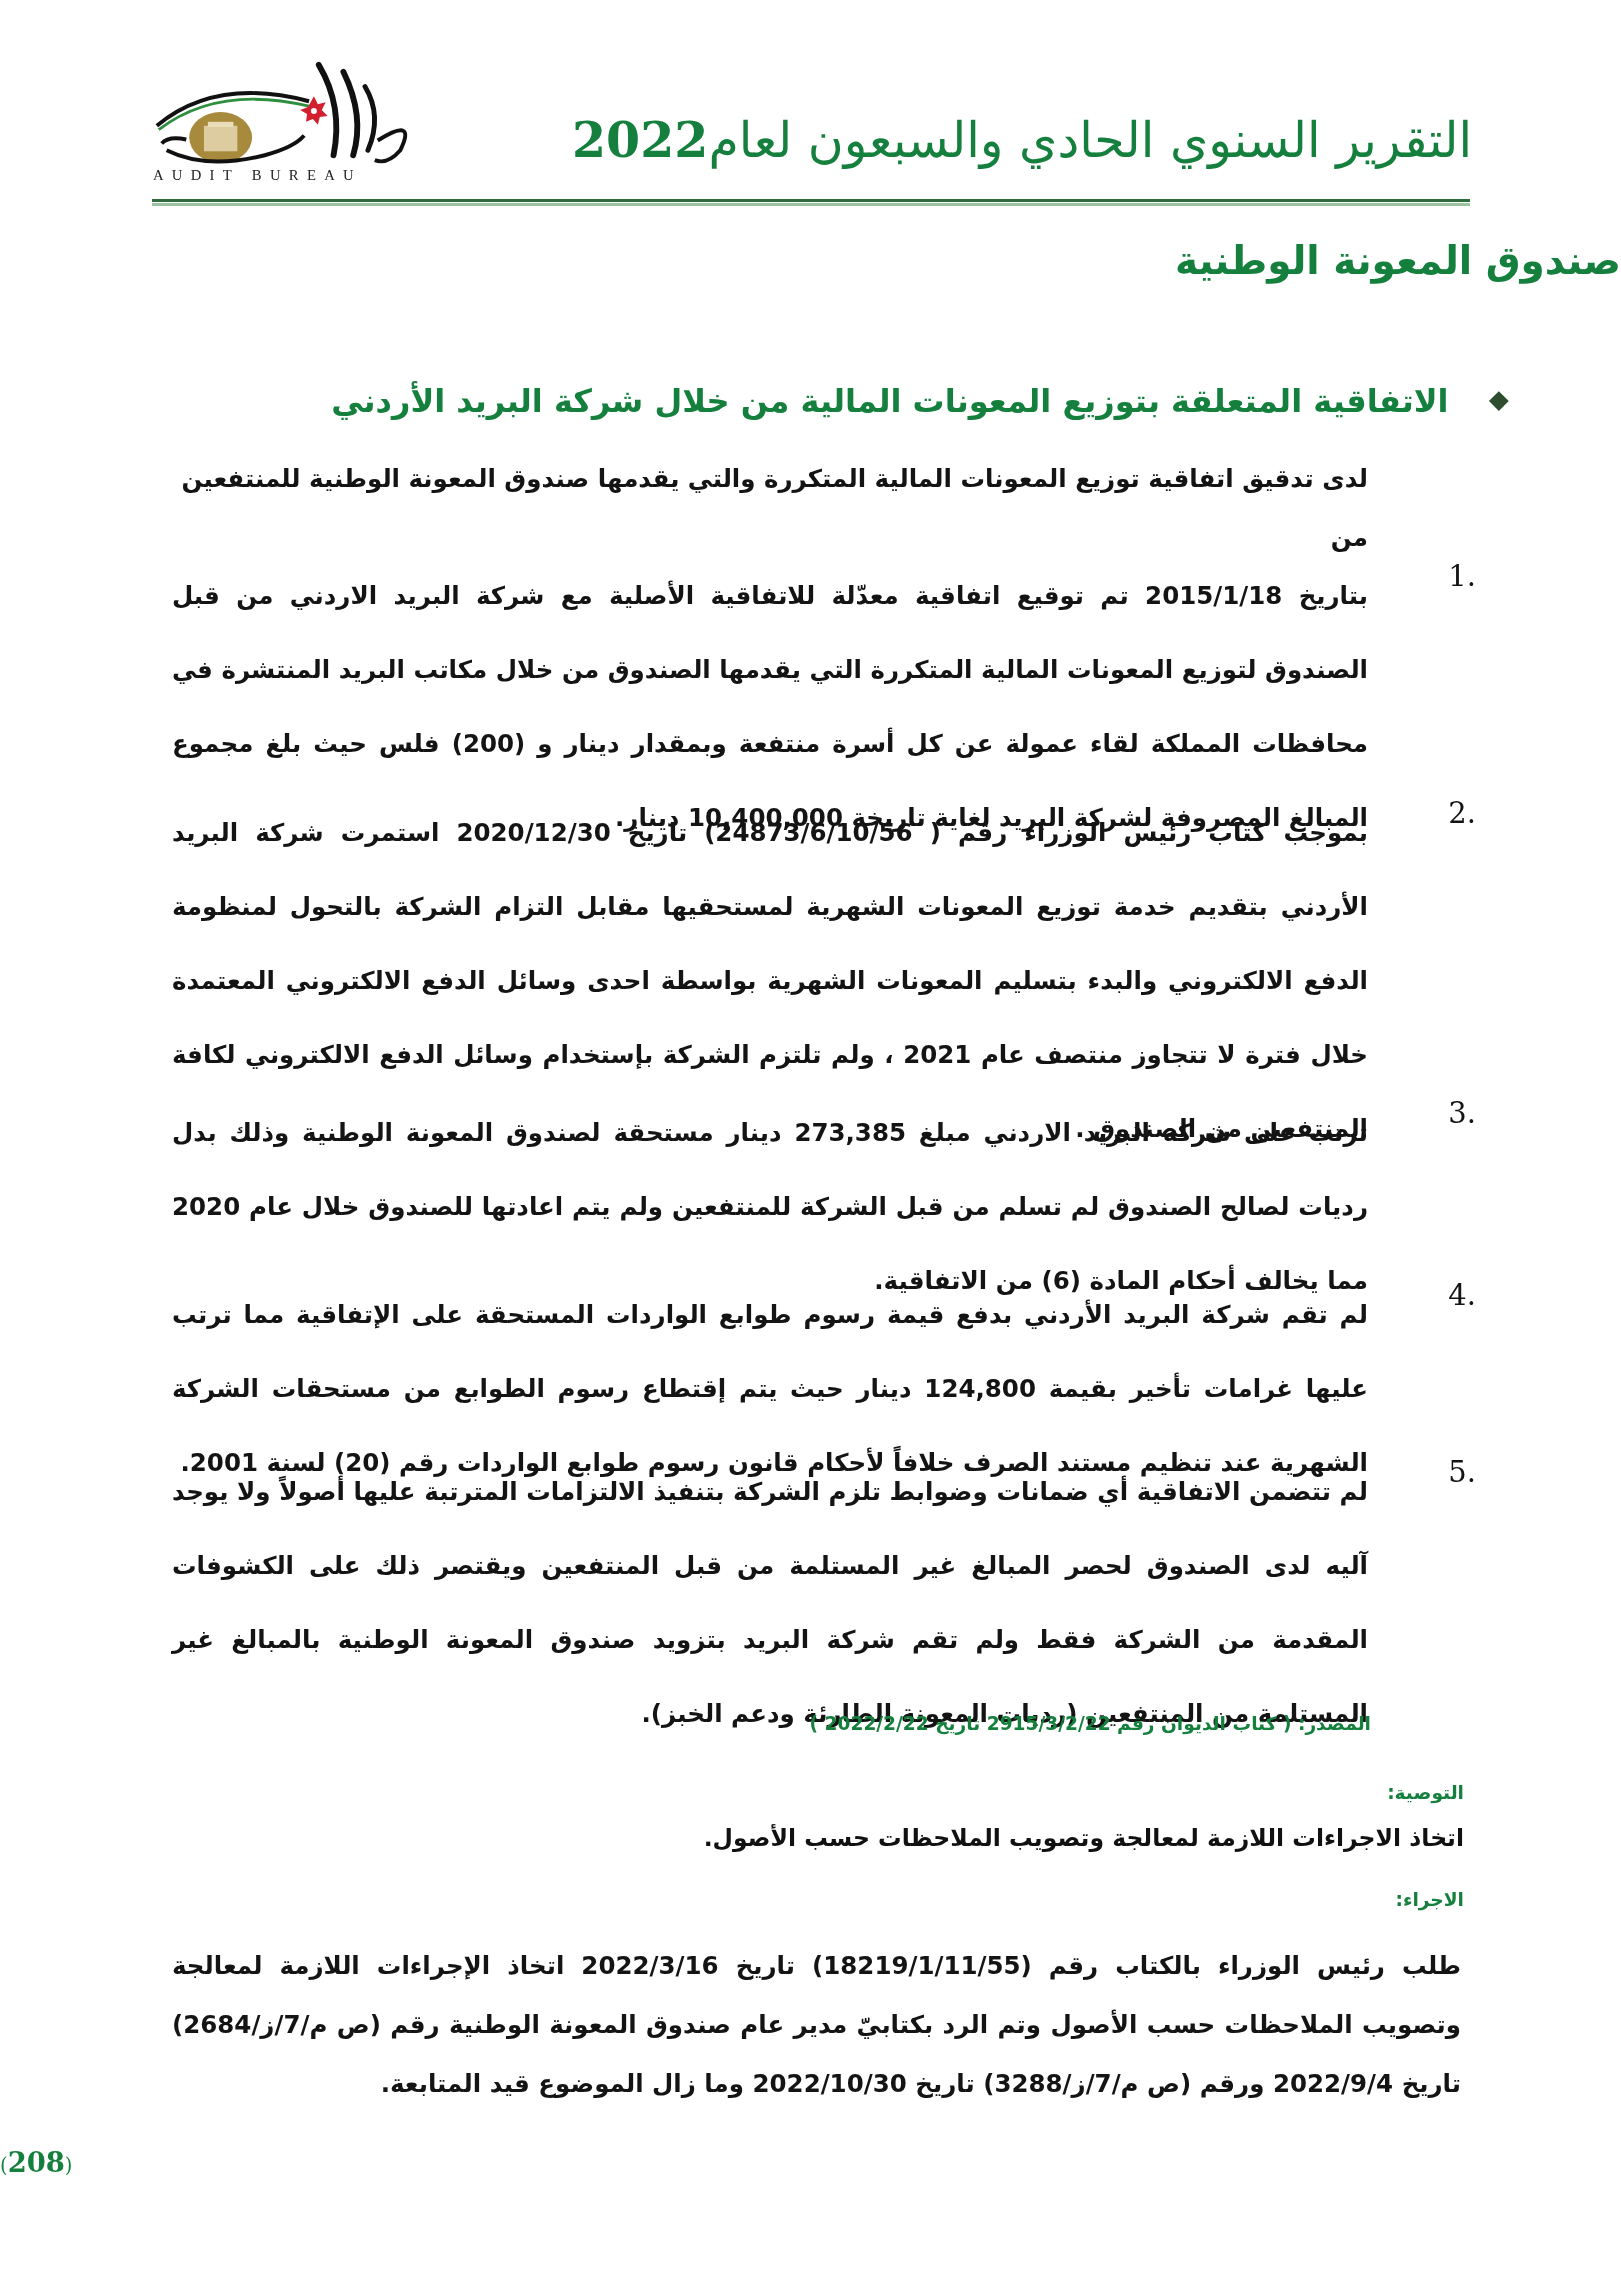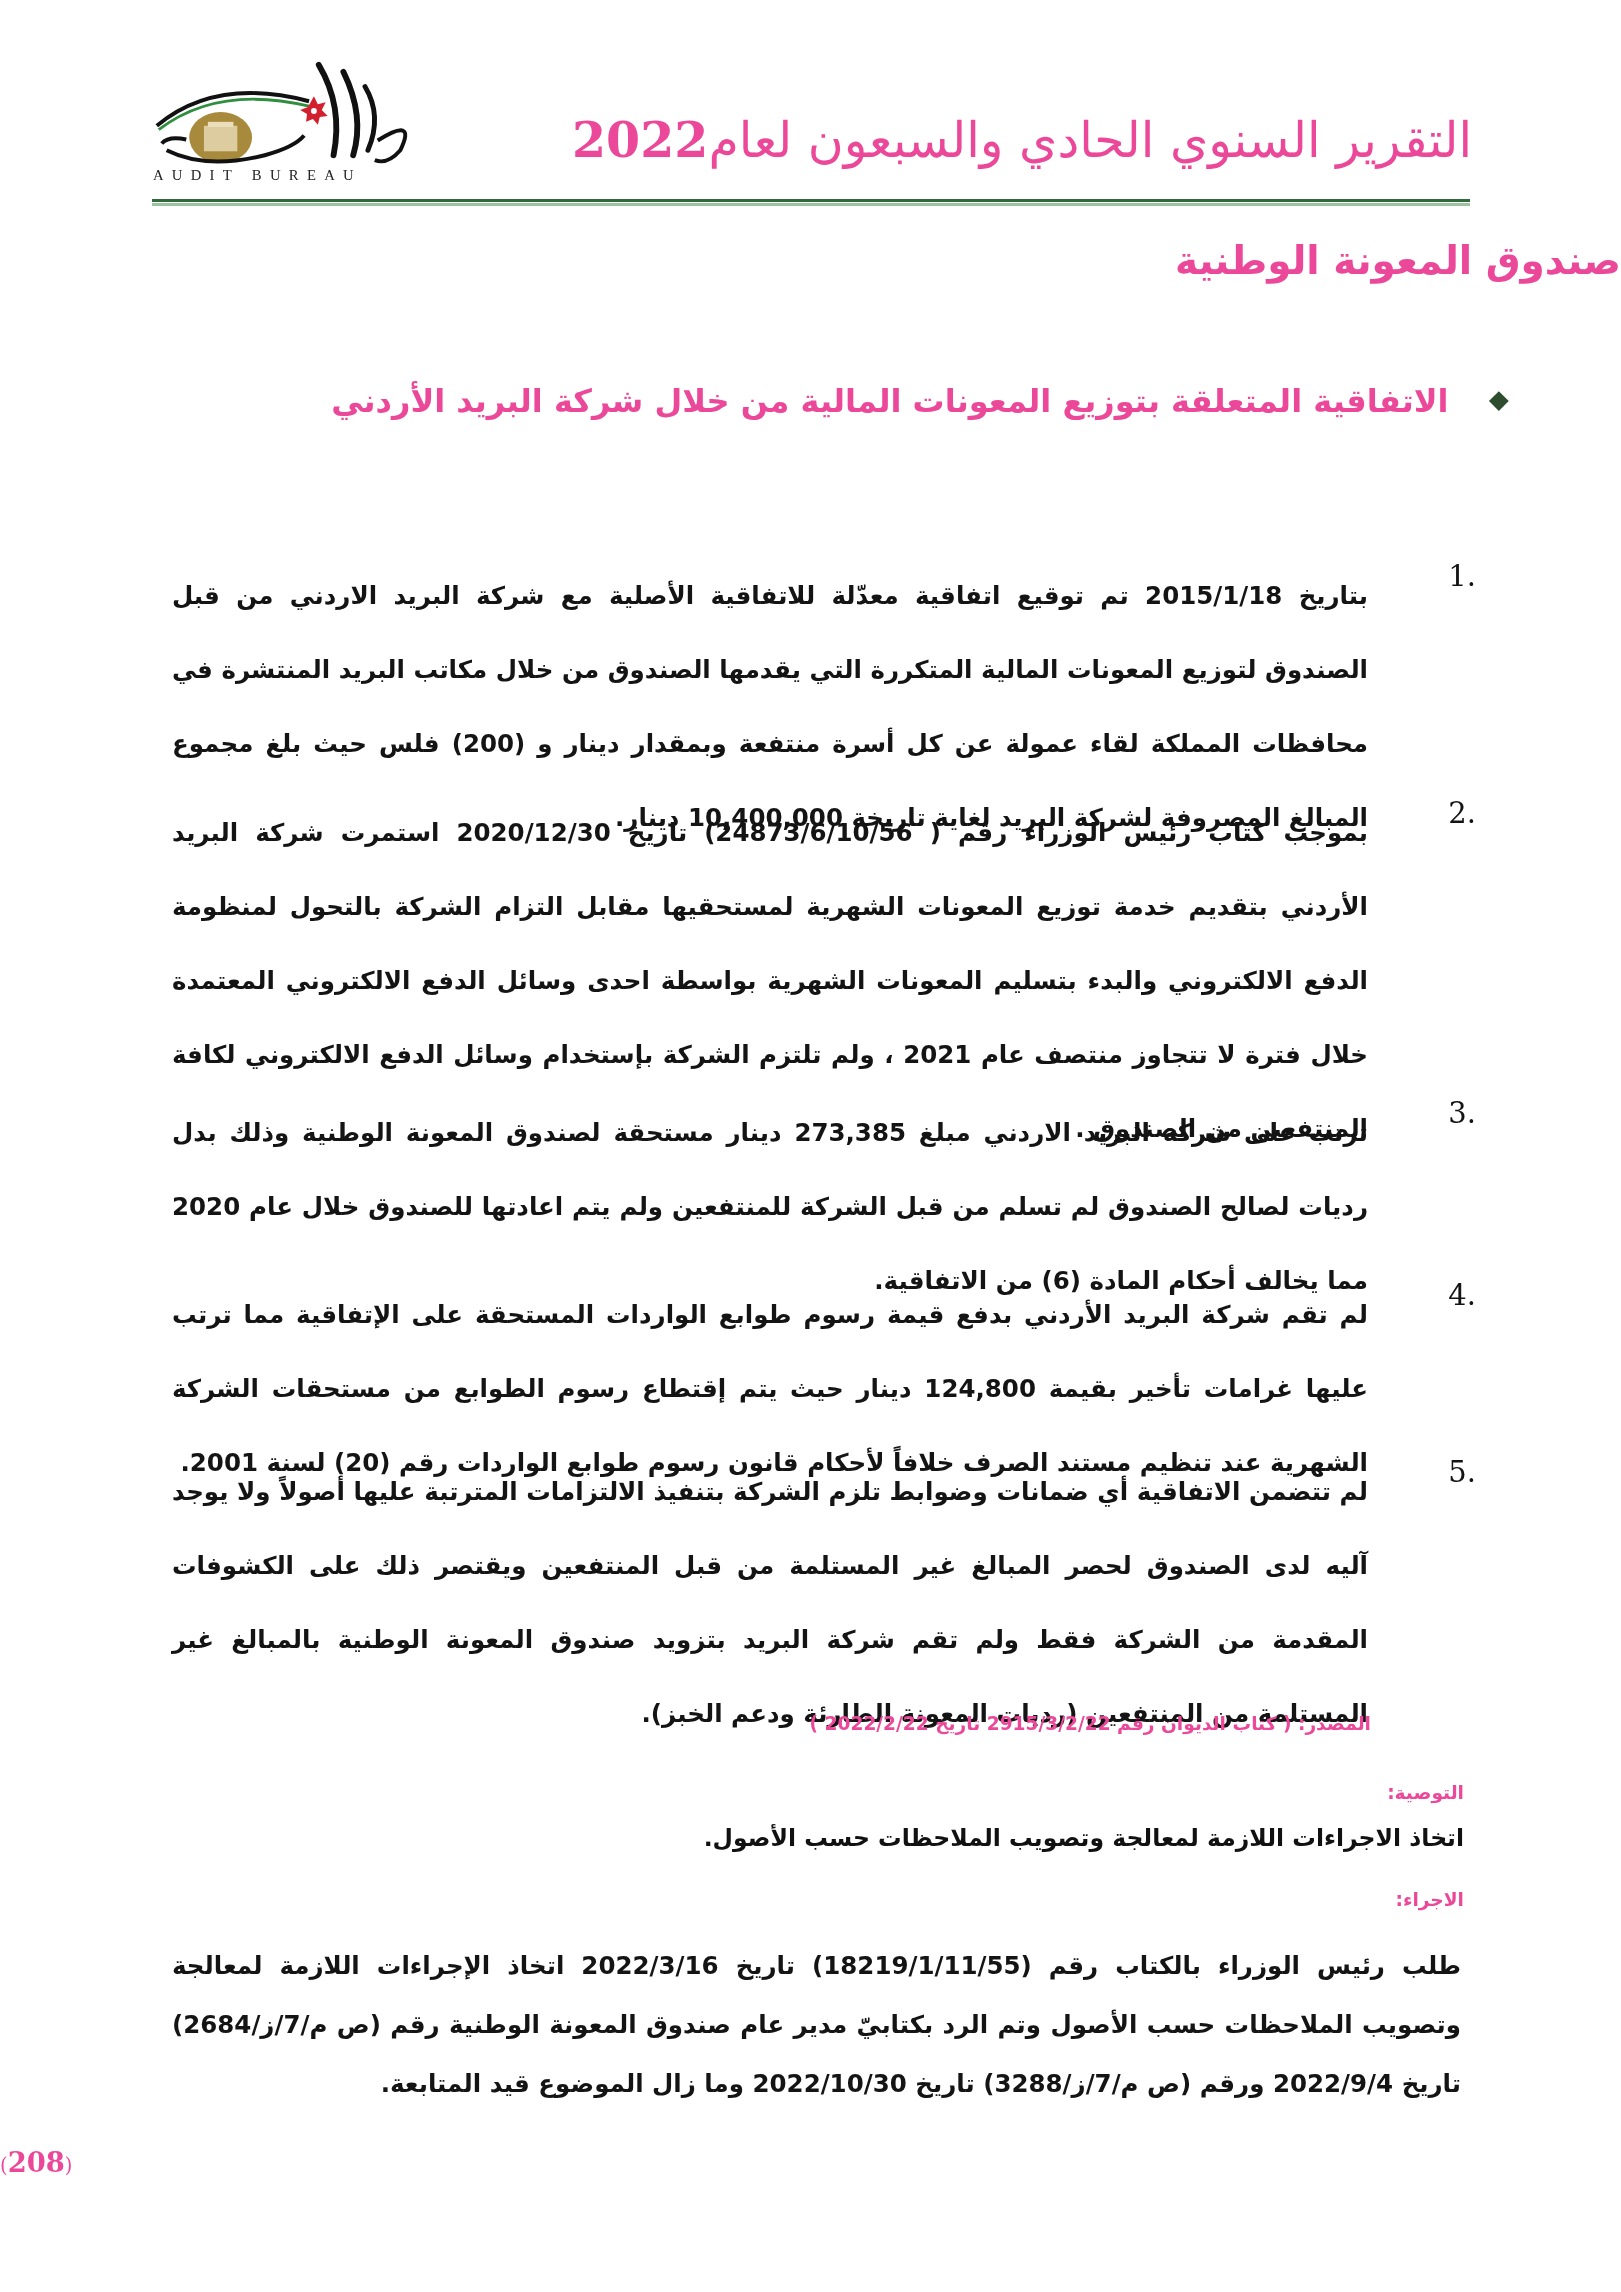--- a/index.html
+++ b/index.html
@@ -1,19 +1,19 @@
 <!DOCTYPE html>
 <html><head>
 <meta charset="utf-8">
 <style>
   html, body { margin: 0; padding: 0; background: #ffffff; }
   body { width: 1621px; height: 2293px; position: relative; overflow: hidden;
          font-family: "DejaVu Sans", sans-serif; color: #111; }
   .abs { position: absolute; }
-  .green { color: #ec4899; }
+  .green { color: #15803d; }
 
   
   .logo { left: 147px; top: 57px; width: 270px; height: 132px; }
   .logo svg { position: absolute; left: 0; top: 0; }
   .logo-caption { position: absolute; left: 5.9px; top: 110px; width: 257px;
                   font-family: Liberation Serif, serif; font-size: 14.7px;
                   letter-spacing: 8.3px; color: #222; white-space: nowrap; }
 
   .header-title { right: 149px; top: 106px; direction: rtl; font-family: "DejaVu Serif", serif;
                   font-size: 49px; font-weight: normal; white-space: nowrap; line-height: 69px; }
@@ -81,20 +81,21 @@
 <div class="abs rule2"></div>
 
 <div class="abs subtitle green">صندوق المعونة الوطنية</div>
 
 <div class="abs section">
   <span class="diamond"></span>
   <span class="section-title green">الاتفاقية المتعلقة بتوزيع المعونات المالية من خلال شركة البريد الأردني</span>
 </div>
 
 <div class="abs para intro">
+  <div style="text-align:right;">لدى تدقيق اتفاقية توزيع المعونات المالية المتكررة والتي يقدمها صندوق المعونة الوطنية للمنتفعين من</div>
 </div>
 
 <div class="item para" style="top:559px;">
   <span class="item-num">1.</span>
   <div class="item-text">بتاريخ 2015/1/18 تم توقيع اتفاقية معدّلة للاتفاقية الأصلية مع شركة البريد الاردني من قبل الصندوق لتوزيع المعونات المالية المتكررة التي يقدمها الصندوق من خلال مكاتب البريد المنتشرة في محافظات المملكة لقاء عمولة عن كل أسرة منتفعة وبمقدار دينار و (200) فلس حيث بلغ مجموع المبالغ المصروفة لشركة البريد لغاية تاريخة 10,400,000 دينار.</div>
 </div>
 <div class="item para" style="top:796px;">
   <span class="item-num">2.</span>
   <div class="item-text">بموجب كتاب رئيس الوزراء رقم ( 24873/6/10/56) تاريخ 2020/12/30 استمرت شركة البريد الأردني بتقديم خدمة توزيع المعونات الشهرية لمستحقيها مقابل التزام الشركة بالتحول لمنظومة الدفع الالكتروني والبدء بتسليم المعونات الشهرية بواسطة احدى وسائل الدفع الالكتروني المعتمدة خلال فترة لا تتجاوز منتصف عام 2021 ، ولم تلتزم الشركة بإستخدام وسائل الدفع الالكتروني لكافة المنتفعين من الصندوق .</div>
 </div>

